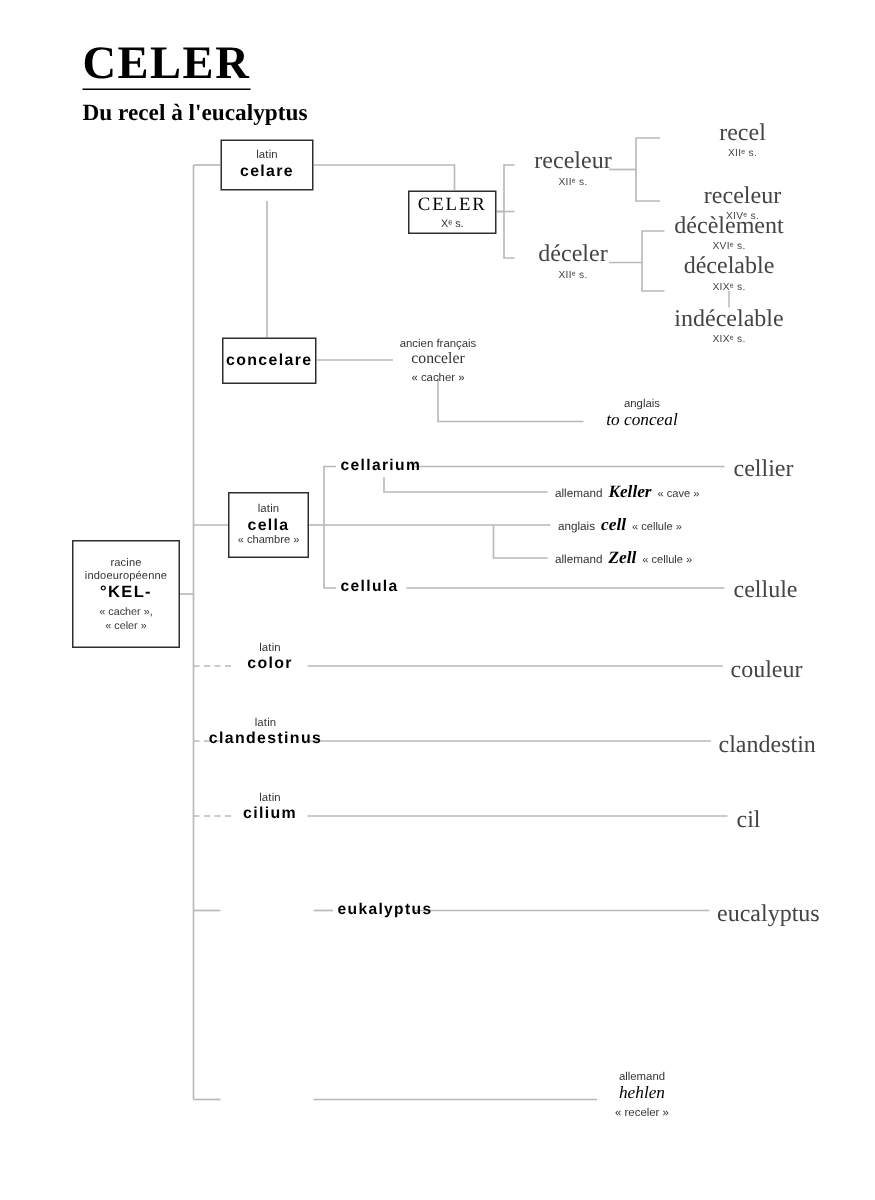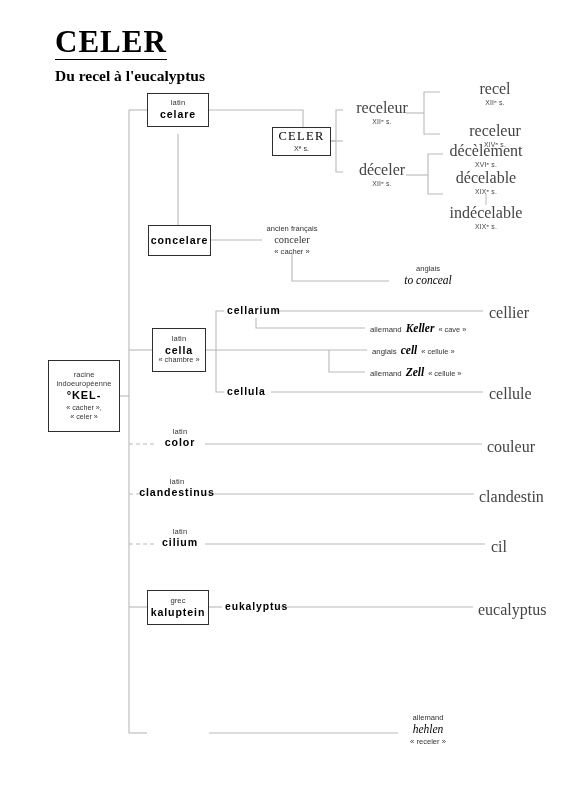--- a/index.html
+++ b/index.html
@@ -345,24 +345,20 @@
   </div>
 
   <div class="label center" style="left:180px; top:527px;">
     <div class="lang-label">latin</div>
     <div class="term-bold">cilium</div>
   </div>
   <div class="label" style="left:491px; top:537px;">
     <div class="serif-term">cil</div>
   </div>
 
-  <div class="node-box" style="left:147px; top:590px; width:62px; height:35px;">
-    <div class="lang-label">grec</div>
-    <div class="term-bold">kaluptein</div>
-  </div>
   <div class="label" style="left:225px; top:600px;">
     <div class="bold-sans">eukalyptus</div>
   </div>
   <div class="label" style="left:478px; top:600px;">
     <div class="serif-term">eucalyptus</div>
   </div>
 
   <div class="label center" style="left:428px; top:713px;">
     <div class="sans-small">allemand</div>
     <div class="serif-bolditalic">hehlen</div>

